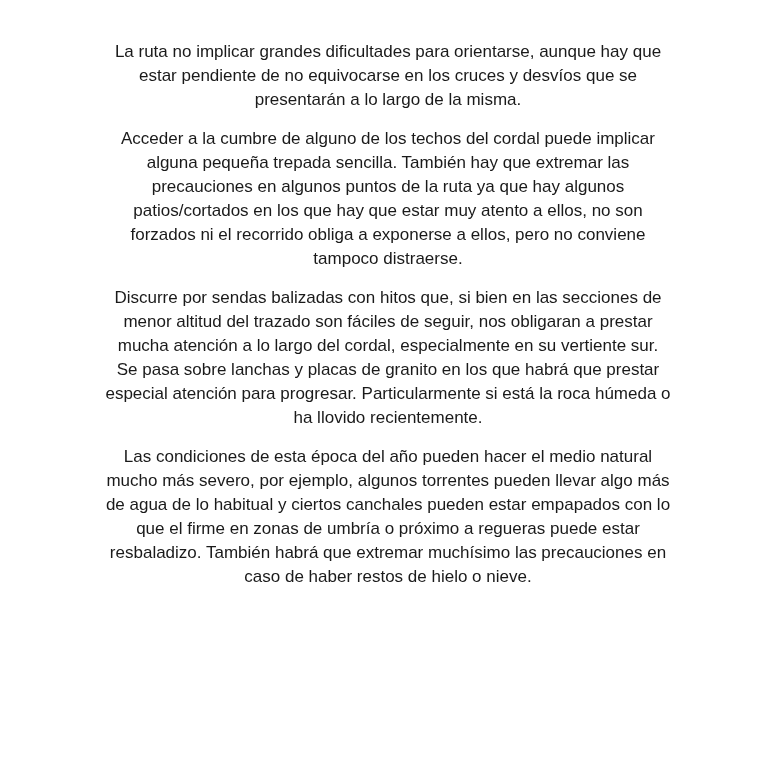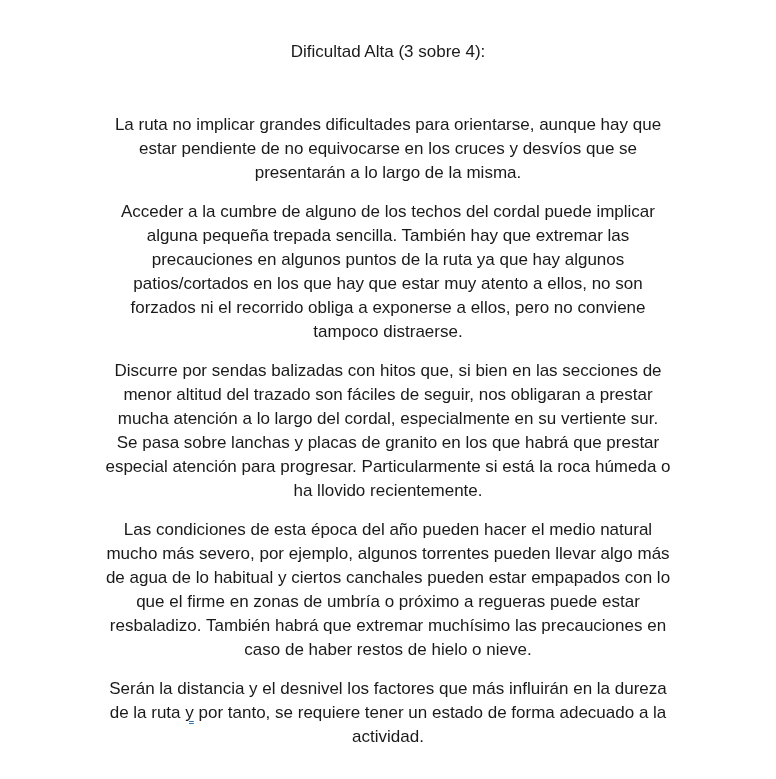--- a/index.html
+++ b/index.html
@@ -41,21 +41,20 @@
     text-decoration-thickness: 1px;
     text-underline-offset: 3px;
     text-decoration-color: var(--grammar-color, #2E74B5);
   }
 </style>
 </head>
 <body>
 
 <div class="page">
 
-  <h1 class="doc-title">Dificultad Alta (3 sobre 4):</h1>
 
   <p class="para">La ruta no implicar grandes dificultades para orientarse, aunque hay que
 estar pendiente de no equivocarse en los cruces y desvíos que se
 presentarán a lo largo de la misma.</p>
 
   <p class="para">Acceder a la cumbre de alguno de los techos del cordal puede implicar
 alguna pequeña trepada sencilla. También hay que extremar las
 precauciones en algunos puntos de la ruta ya que hay algunos
 patios/cortados en los que hay que estar muy atento a ellos, no son
 forzados ni el recorrido obliga a exponerse a ellos, pero no conviene
@@ -68,17 +67,14 @@
 especial atención para progresar. Particularmente si está la roca húmeda o
 ha llovido recientemente.</p>
 
   <p class="para">Las condiciones de esta época del año pueden hacer el medio natural
 mucho más severo, por ejemplo, algunos torrentes pueden llevar algo más
 de agua de lo habitual y ciertos canchales pueden estar empapados con lo
 que el firme en zonas de umbría o próximo a regueras puede estar
 resbaladizo. También habrá que extremar muchísimo las precauciones en
 caso de haber restos de hielo o nieve.</p>
 
-  <p class="para"><span>Serán la distancia y el desnivel los factores que más influirán en la dureza
-de la ruta </span><span class="grammar-underline">y</span><span> por tanto, se requiere tener un estado de forma adecuado a la
-actividad.</span></p>
 
 </div>
 
 </body></html>

